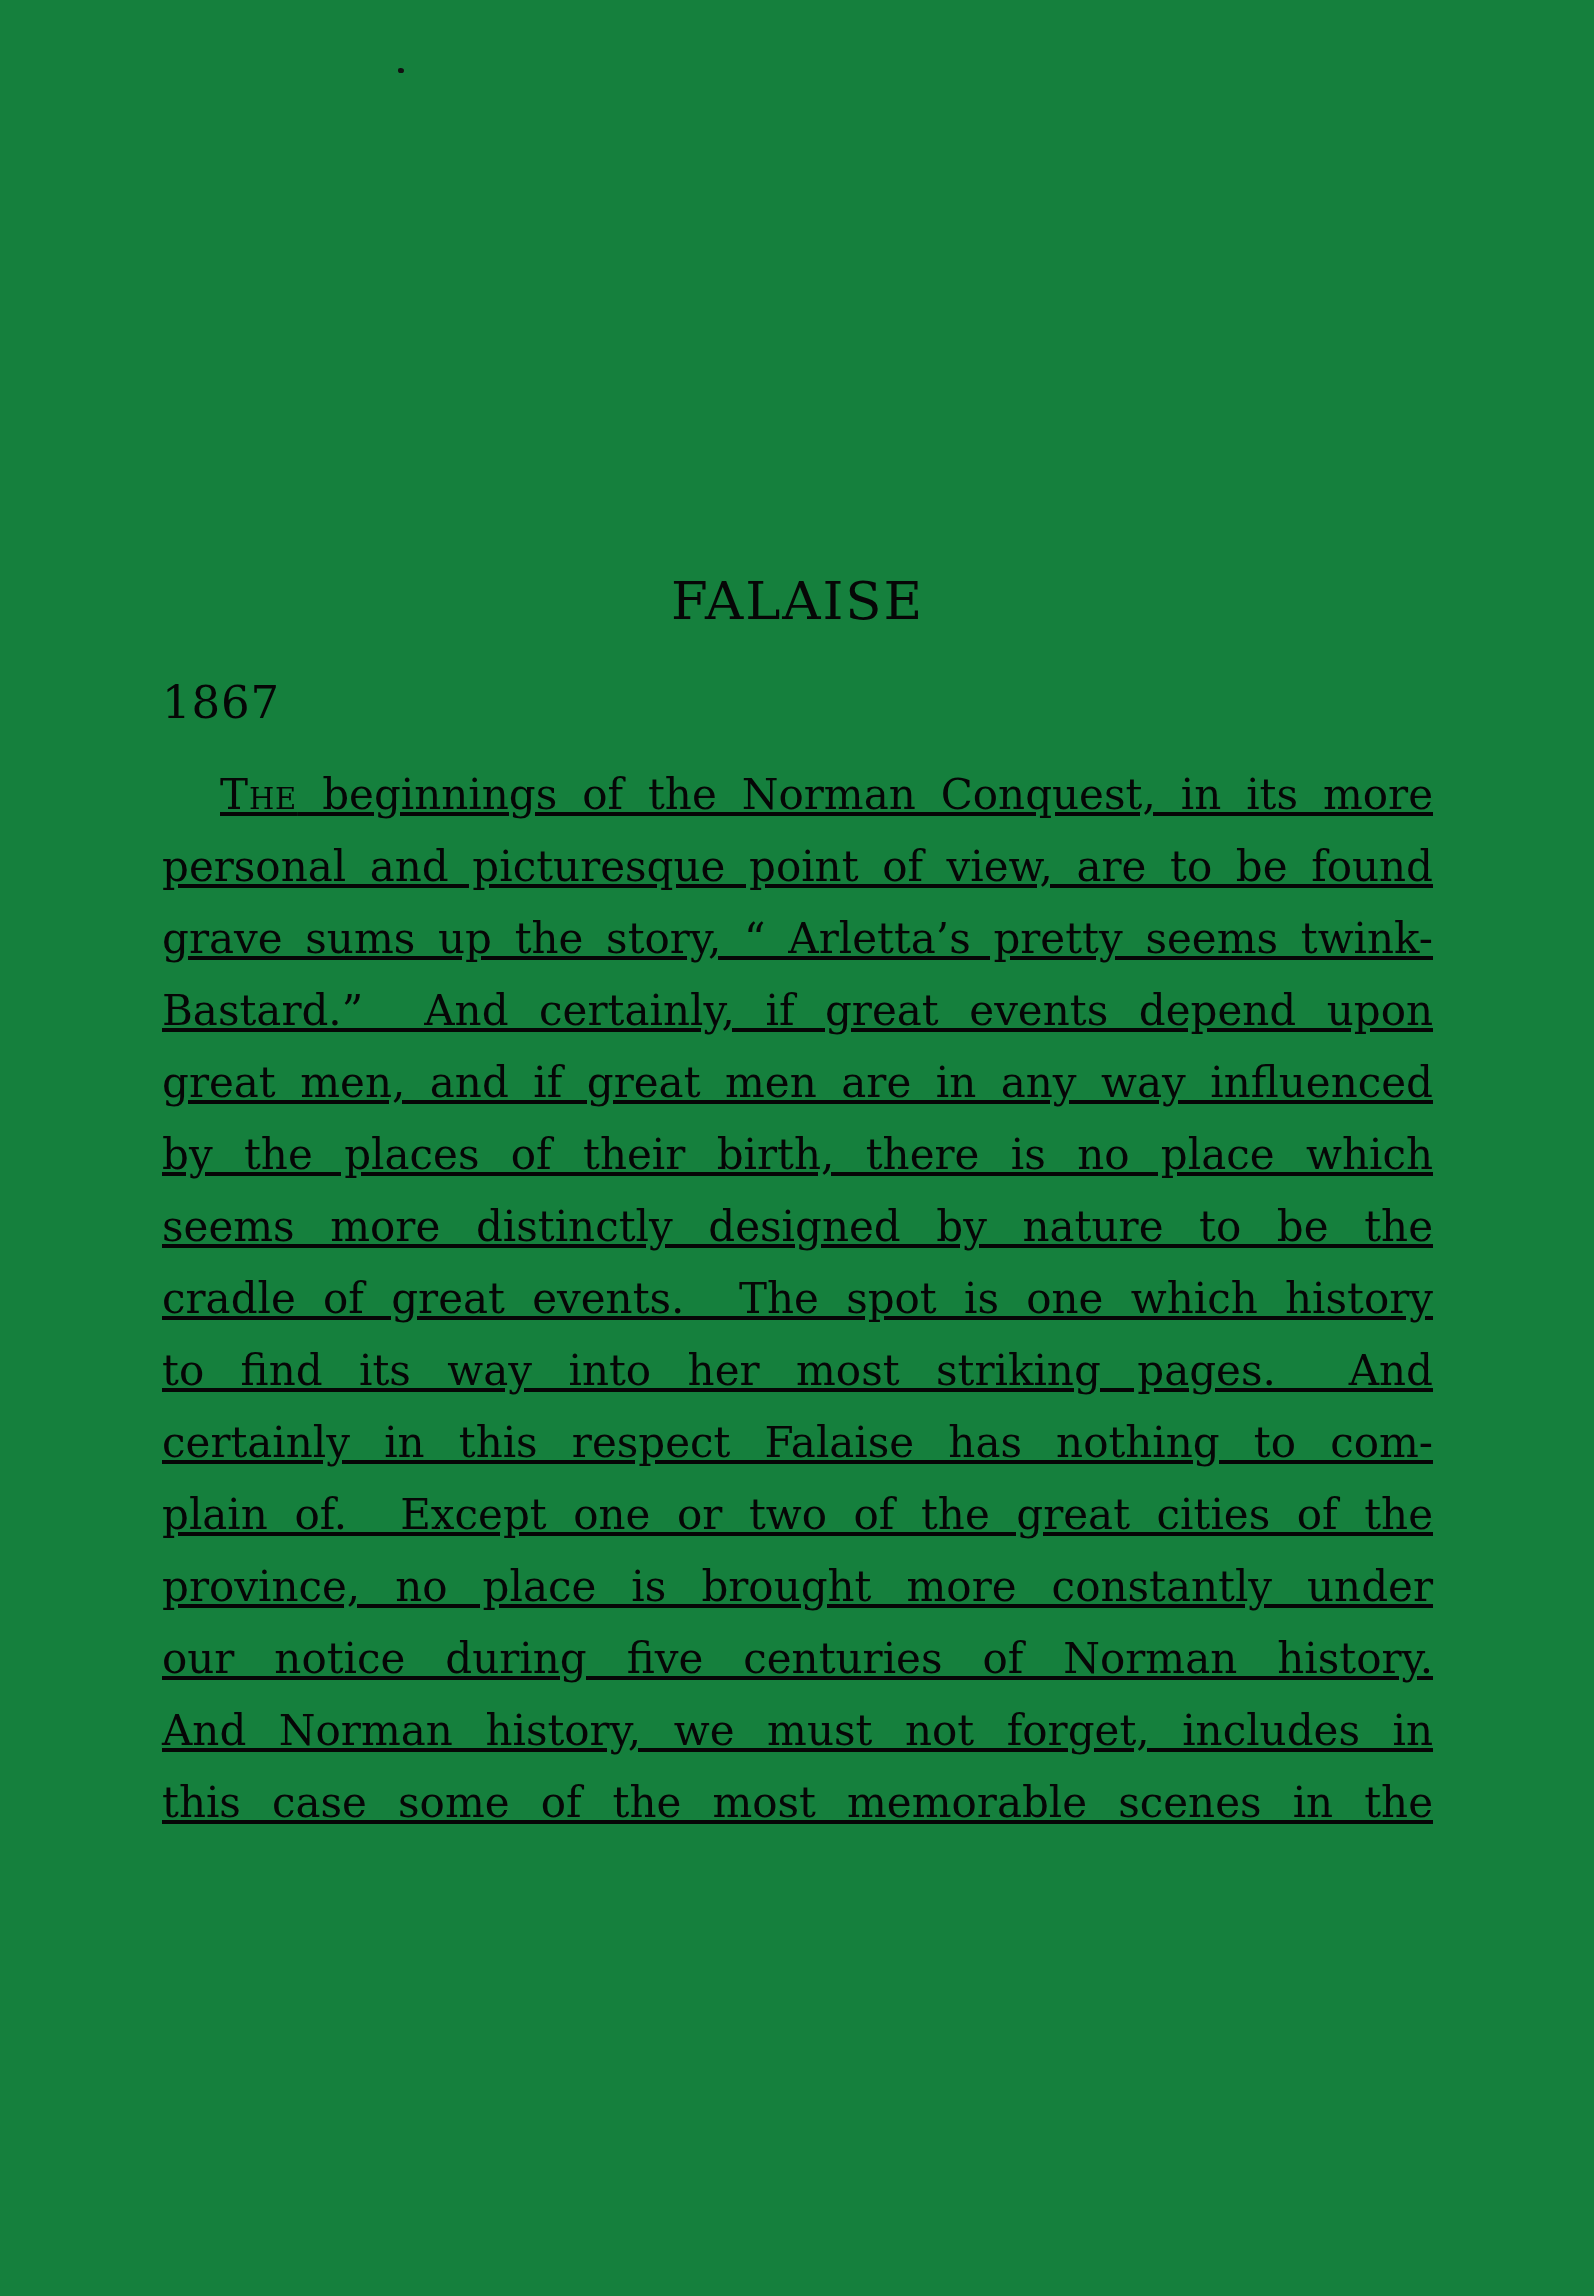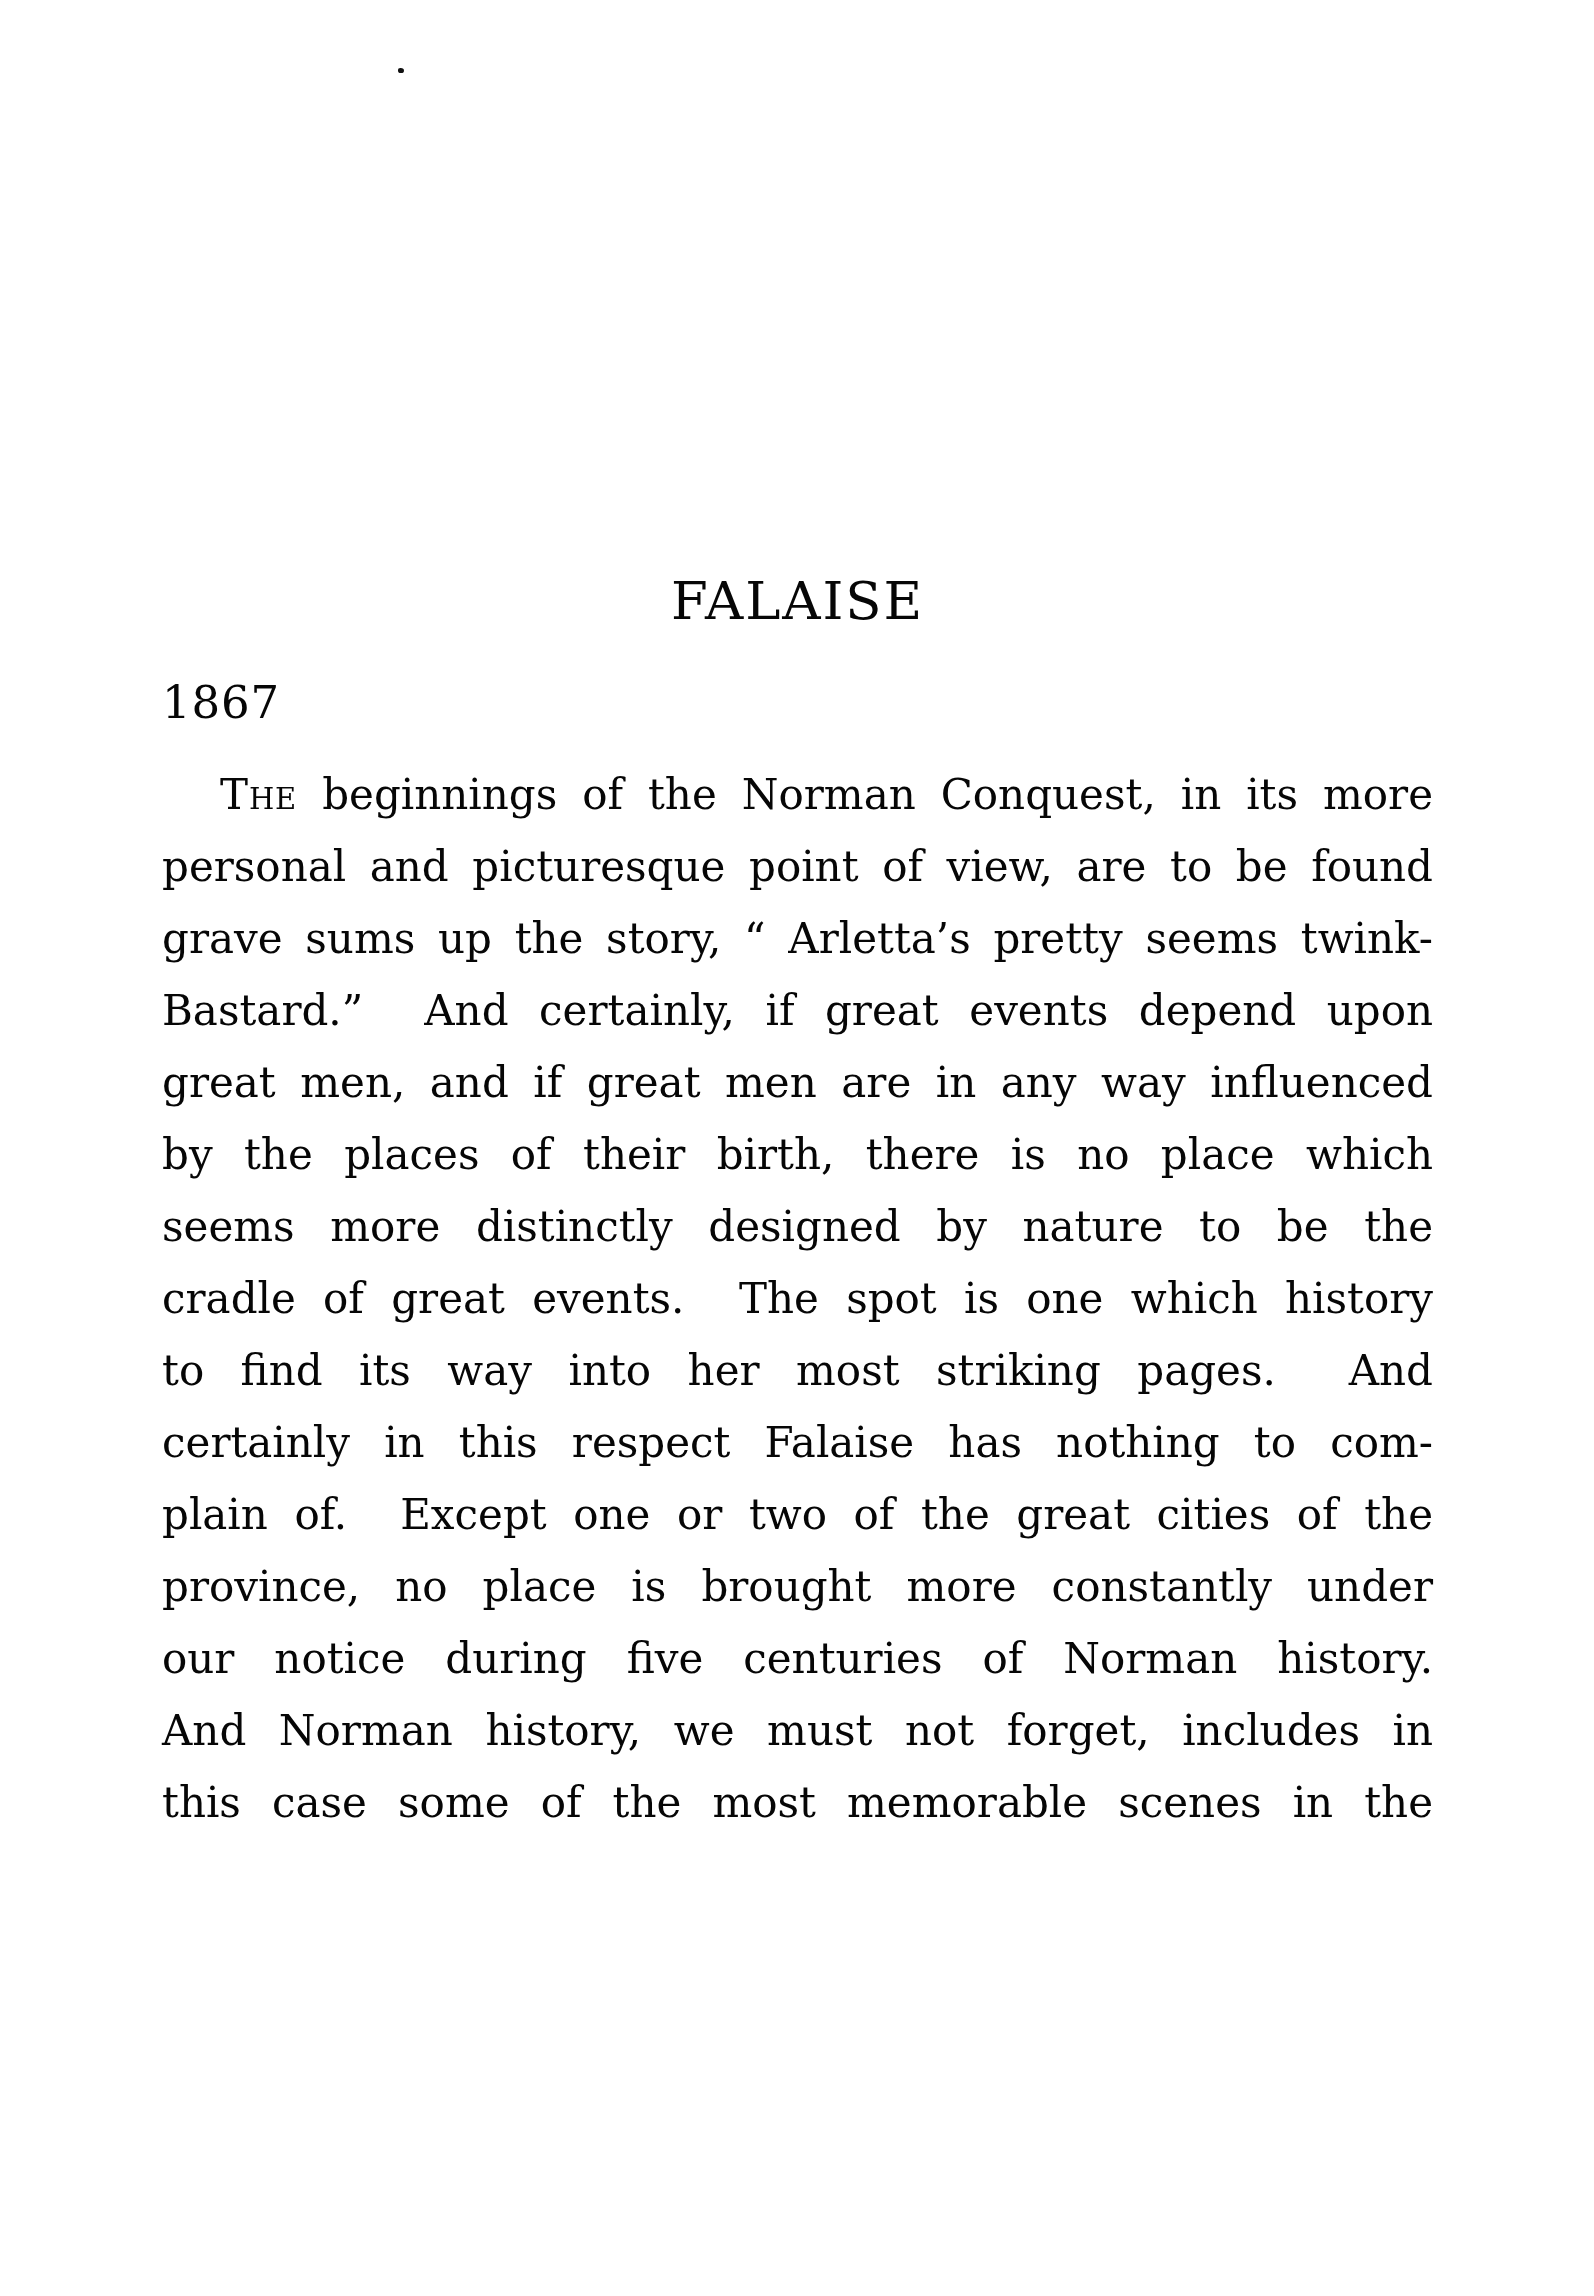--- a/index.html
+++ b/index.html
@@ -4,21 +4,21 @@
 <style>
   html, body {
     margin: 0;
     padding: 0;
     background: #e8e8e8;
   }
   .page {
     position: relative;
     width: 1594px;
     height: 2297px;
-    background: #ffffff;
+    background: #15803d;
     overflow: hidden;
     font-family: "DejaVu Serif", "Liberation Serif", serif;
     color: #060606;
   }
   .ink-speck {
     position: absolute;
     left: 398px;
     top: 68px;
     width: 5.6px;
     height: 4.7px;
@@ -47,20 +47,21 @@
     text-align: left;
     letter-spacing: 0.9px;
   }
   .body-text {
     position: absolute;
     left: 162px;
     top: 759px;
     width: 1271px;
     font-size: 42px;
     line-height: 72px;
+    text-decoration: underline;
   }
   .text-line {
     text-align: justify;
     text-align-last: justify;
     white-space: normal;
     height: 72px;
   }
   .text-line.first {
     text-indent: 58px;
   }

